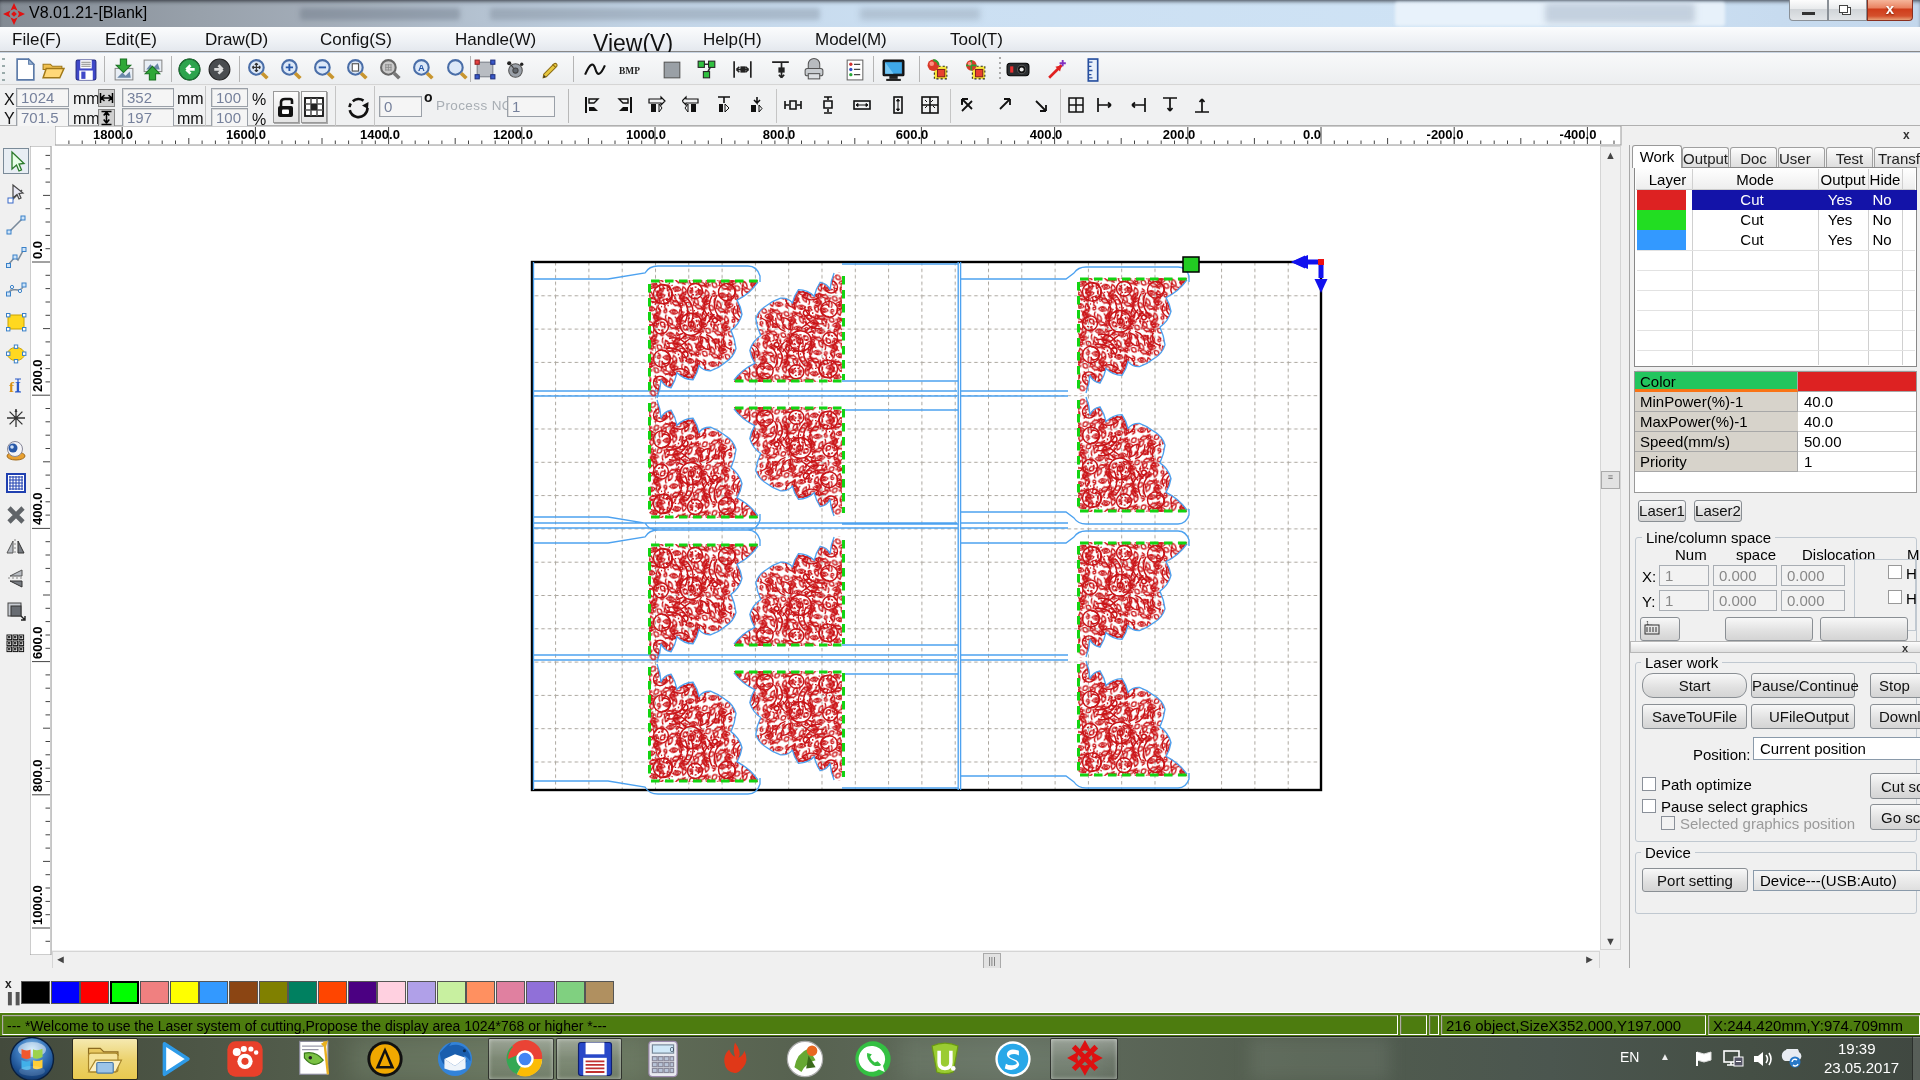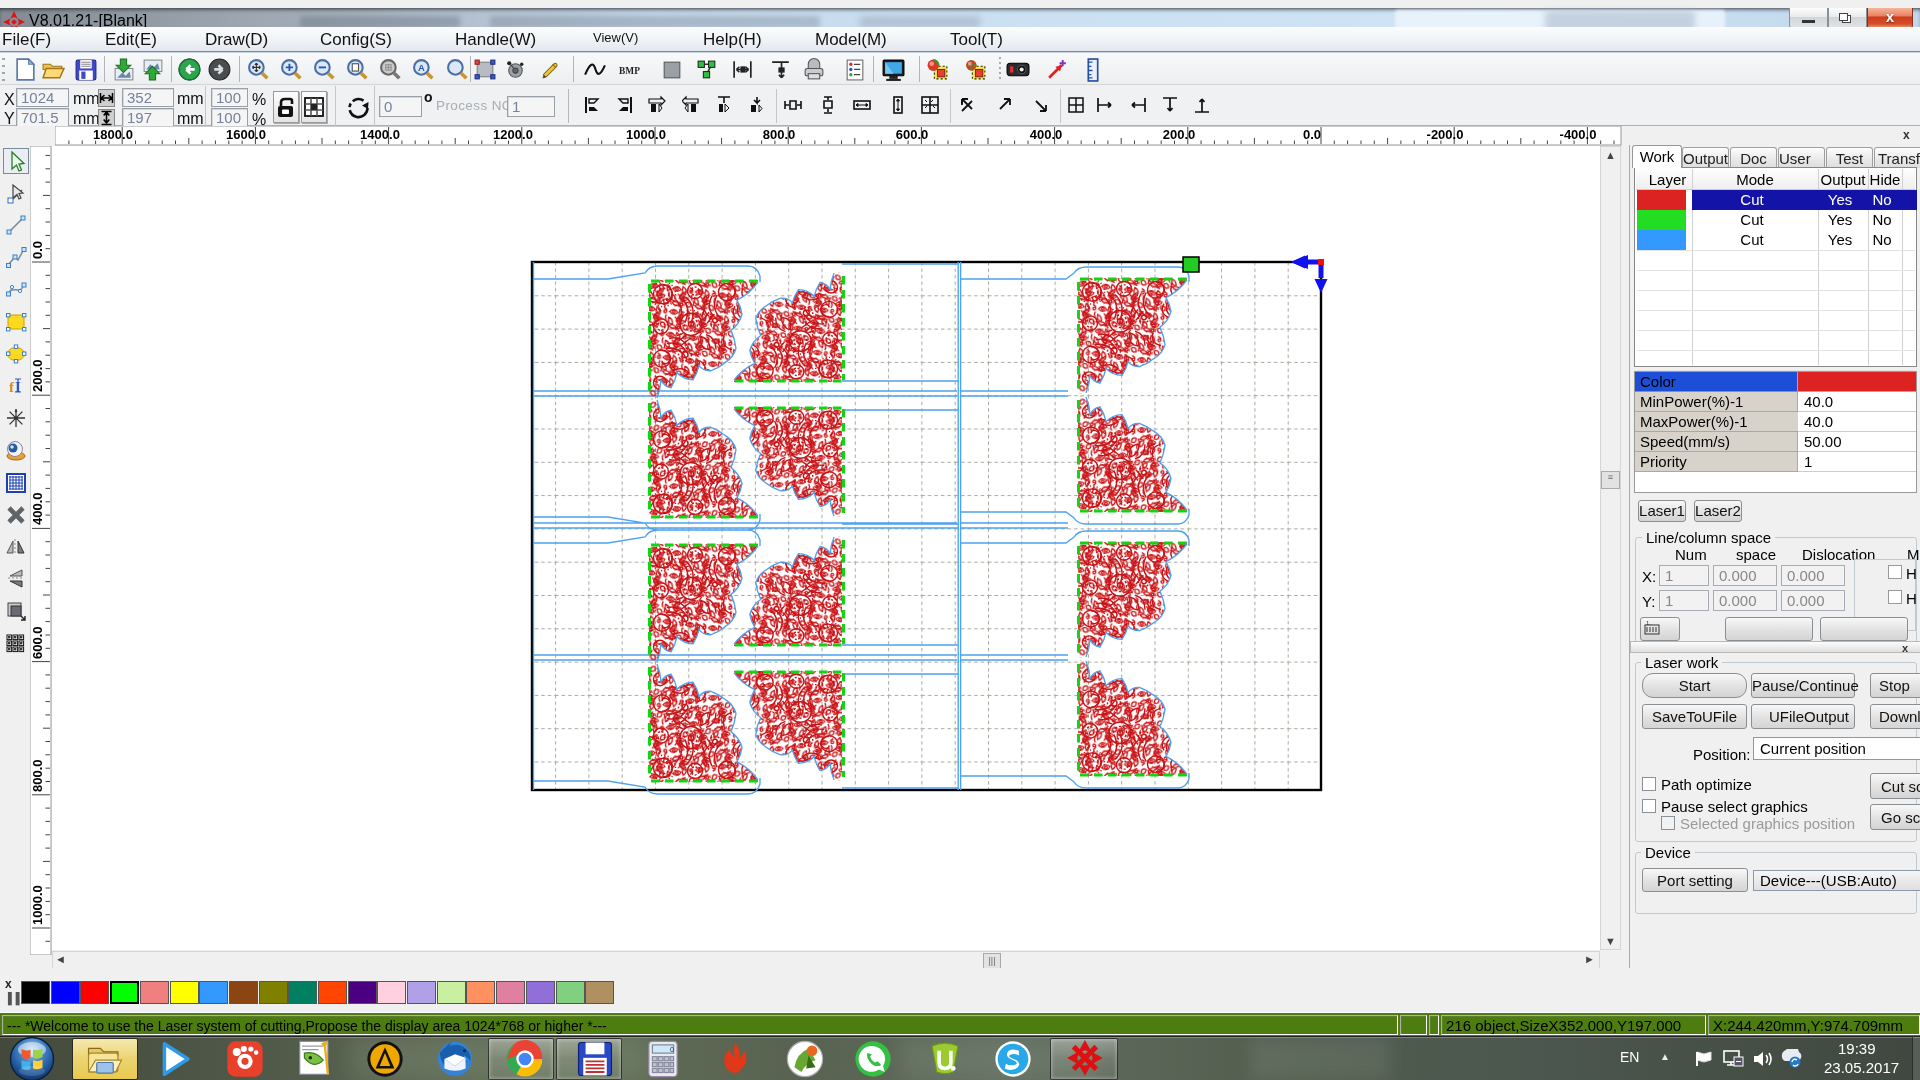--- a/index.html
+++ b/index.html
@@ -1,18 +1,18 @@
 <!DOCTYPE html>
 <html><head><meta charset="utf-8"><style>
 *{margin:0;padding:0;box-sizing:border-box;font-family:"Liberation Sans",sans-serif;}
 body{width:1920px;height:1080px;overflow:hidden;position:relative;background:#f0f0f0;}
 .abs{position:absolute;}
 </style></head>
 <body>
-<div class="abs" style="left:0;top:8px;width:1920px;height:27px;background:linear-gradient(90deg,#838a93 0,#98a1ab 200px,#a4aeba 330px,#b4c2d1 480px,#c3d5e7 650px,#cbdff2 900px,#cfe3f5 1500px,#c3d7ec 1920px);box-shadow:inset 0 3px 4px -2px rgba(20,24,30,.85);">
+<div class="abs" style="left:0;top:0;width:1920px;height:27px;background:linear-gradient(90deg,#838a93 0,#98a1ab 200px,#a4aeba 330px,#b4c2d1 480px,#c3d5e7 650px,#cbdff2 900px,#cfe3f5 1500px,#c3d7ec 1920px);box-shadow:inset 0 3px 4px -2px rgba(20,24,30,.85);">
 <div class="abs" style="left:300px;top:8px;width:160px;height:12px;background:rgba(90,100,115,.35);border-radius:3px;filter:blur(2.5px);"></div>
     <div class="abs" style="left:490px;top:8px;width:330px;height:12px;background:rgba(90,100,115,.28);border-radius:3px;filter:blur(2.5px);"></div>
 <div class="abs" style="left:860px;top:8px;width:120px;height:12px;background:rgba(100,110,125,.25);filter:blur(3px);"></div>
     <div class="abs" style="left:1395px;top:2px;width:330px;height:24px;background:rgba(236,244,252,.85);border-radius:3px;filter:blur(1.5px);"></div>
 <div class="abs" style="left:1545px;top:3px;width:150px;height:20px;background:rgba(160,175,195,.5);border-radius:3px;filter:blur(3px);"></div>
 <svg class="abs" style="left:3px;top:3px" width="22" height="22" viewBox="0 0 22 22">
       <path d="M11 0 L14.5 7.5 L11 6 L7.5 7.5 Z" fill="#e01212"></path>
       <path d="M11 22 L14.5 14.5 L11 16 L7.5 14.5 Z" fill="#e01212"></path>
       <path d="M0 11 L7.5 7.5 L6 11 L7.5 14.5 Z" fill="#e01212"></path>
       <path d="M22 11 L14.5 7.5 L16 11 L14.5 14.5 Z" fill="#e01212"></path>
@@ -22,26 +22,26 @@
 <div class="abs" style="left:1789px;top:0;width:39px;height:21px;background:linear-gradient(#fdfdfd,#e8eaec 45%,#d0d4d8 46%,#e2e5e8);border:1px solid #8a9097;border-top:none;border-radius:0 0 0 4px;">
       <div class="abs" style="left:12px;top:12px;width:13px;height:3px;background:#333;"></div>
     </div>
 <div class="abs" style="left:1828px;top:0;width:39px;height:21px;background:linear-gradient(#fdfdfd,#e8eaec 45%,#d0d4d8 46%,#e2e5e8);border:1px solid #8a9097;border-top:none;">
  <div class="abs" style="left:13px;top:7px;width:9px;height:8px;border:1px solid #444;background:#fff;"></div>
  <div class="abs" style="left:10px;top:5px;width:9px;height:8px;border:1px solid #444;background:#fff;"></div>
     </div>
 <div class="abs" style="left:1867px;top:0;width:46px;height:21px;background:linear-gradient(#f5b59a,#e98261 40%,#cf3c1a 45%,#d4502c 80%,#e8a077);border:1px solid #8a3020;border-top:none;border-radius:0 0 4px 0;color:#fff;font-size:15px;font-weight:bold;text-align:center;"><span style="position:relative;top:0px;text-shadow:0 1px 2px #802000;">x</span></div>
 </div>
 <div class="abs" style="left:0;top:27px;width:1920px;height:25px;background:linear-gradient(#fbfcfd,#eef1f5 60%,#e4e8ee);border-bottom:1px solid #888;">
-    <div class="abs" style="left:2px;top:3px;font-size:17px;color:#111;">File(F)</div>
+    <div class="abs" style="left:12px;top:3px;font-size:17px;color:#111;">File(F)</div>
     <div class="abs" style="left:105px;top:3px;font-size:17px;color:#111;">Edit(E)</div>
     <div class="abs" style="left:205px;top:3px;font-size:17px;color:#111;">Draw(D)</div>
     <div class="abs" style="left:320px;top:3px;font-size:17px;color:#111;">Config(S)</div>
     <div class="abs" style="left:455px;top:3px;font-size:17px;color:#111;">Handle(W)</div>
-    <div class="abs" style="left:593px;top:3px;font-size:13px;color:#111;text-align:right;">View(V)</div>
+    <div class="abs" style="left:593px;top:3px;font-size:23px;color:#111;text-align:right;">View(V)</div>
     <div class="abs" style="left:703px;top:3px;font-size:17px;color:#111;">Help(H)</div>
     <div class="abs" style="left:815px;top:3px;font-size:17px;color:#111;">Model(M)</div>
     <div class="abs" style="left:950px;top:3px;font-size:17px;color:#111;">Tool(T)</div>
   </div>
 <div class="abs" style="left:0;top:52px;width:1920px;height:33px;background:linear-gradient(#f8f9fa,#eceef0);border-top:1px solid #c8d4e2;border-bottom:1px solid #d5d5d5;">
     <div class="abs" style="left:2px;top:5px;width:3px;height:24px;background:repeating-linear-gradient(#9aa 0 2px,transparent 2px 7px);"></div>
     <svg class="abs" style="left:14px;top:5px" width="24" height="24" viewBox="0 0 23 23">
       <path d="M3 1 h11 l5 5 v15 h-16 z" fill="#fff" stroke="#5b7aa8" stroke-width="1.6"></path>
       <path d="M14 1 l5 5 h-5 z" fill="#9db8d8" stroke="#5b7aa8"></path>
     </svg>
@@ -659,21 +659,21 @@
     <div class="abs" style="left:238px;top:86px;width:28px;text-align:center;font-size:15px;color:#000;">No</div>
     <div class="abs" style="left:7px;top:105px;width:278px;height:1px;background:#e2e2e2;"></div>
     <div class="abs" style="left:7px;top:125px;width:278px;height:1px;background:#e2e2e2;"></div>
     <div class="abs" style="left:7px;top:145px;width:278px;height:1px;background:#e2e2e2;"></div>
     <div class="abs" style="left:7px;top:165px;width:278px;height:1px;background:#e2e2e2;"></div>
     <div class="abs" style="left:7px;top:185px;width:278px;height:1px;background:#e2e2e2;"></div>
     <div class="abs" style="left:7px;top:205px;width:278px;height:1px;background:#e2e2e2;"></div>
     <div class="abs" style="left:7px;top:225px;width:278px;height:1px;background:#e2e2e2;"></div>
     <div class="abs" style="left:7px;top:245px;width:278px;height:1px;background:#e2e2e2;"></div>
     <div class="abs" style="left:4px;top:226px;width:283px;height:122px;background:#fff;border:1px solid #999;"></div>
-    <div class="abs" style="left:5px;top:227px;width:163px;height:20px;background:#1d4ed8;border-right:1px solid #a8a8a8;border-bottom:1px solid #f97316;font-size:15px;padding:1px 0 0 5px;">Color</div>
+    <div class="abs" style="left:5px;top:227px;width:163px;height:20px;background:#22c55e;border-right:1px solid #a8a8a8;border-bottom:3px solid #f97316;font-size:15px;padding:1px 0 0 5px;">Color</div>
     <div class="abs" style="left:168px;top:227px;width:118px;height:20px;background:#dd2222;border-bottom:1px solid #a8a8a8;"></div>
     <div class="abs" style="left:5px;top:247px;width:163px;height:20px;background:#d7d3cb;border-right:1px solid #a8a8a8;border-bottom:1px solid #a8a8a8;font-size:15px;padding:1px 0 0 5px;">MinPower(%)-1</div>
     <div class="abs" style="left:168px;top:247px;width:118px;height:20px;background:#fff;border-bottom:1px solid #ccc;font-size:15px;padding:1px 0 0 6px;">40.0</div>
     <div class="abs" style="left:5px;top:267px;width:188px;height:20px;background:#d7d3cb;border-right:1px solid #a8a8a8;border-bottom:1px solid #a8a8a8;font-size:15px;padding:1px 0 0 5px;">MaxPower(%)-1</div>
     <div class="abs" style="left:168px;top:267px;width:118px;height:20px;background:#fff;border-bottom:1px solid #ccc;font-size:15px;padding:1px 0 0 6px;">40.0</div>
     <div class="abs" style="left:5px;top:287px;width:163px;height:20px;background:#d7d3cb;border-right:1px solid #a8a8a8;border-bottom:1px solid #a8a8a8;font-size:15px;padding:1px 0 0 5px;">Speed(mm/s)</div>
     <div class="abs" style="left:168px;top:287px;width:118px;height:20px;background:#fff;border-bottom:1px solid #ccc;font-size:15px;padding:1px 0 0 6px;">50.00</div>
     <div class="abs" style="left:5px;top:307px;width:163px;height:20px;background:#d7d3cb;border-right:1px solid #a8a8a8;border-bottom:1px solid #a8a8a8;font-size:15px;padding:1px 0 0 5px;">Priority</div>
     <div class="abs" style="left:168px;top:307px;width:118px;height:20px;background:#fff;border-bottom:1px solid #ccc;font-size:15px;padding:1px 0 0 6px;">1</div>
     <div class="abs" style="left:8px;top:355px;width:48px;height:22px;background:linear-gradient(#f8f8f8,#e0e0e0 60%,#d4d4d4);border:1px solid #8a8f94;border-radius:3px;text-align:center;font-size:15px;color:#111;padding-top:1px;">Laser1</div>

